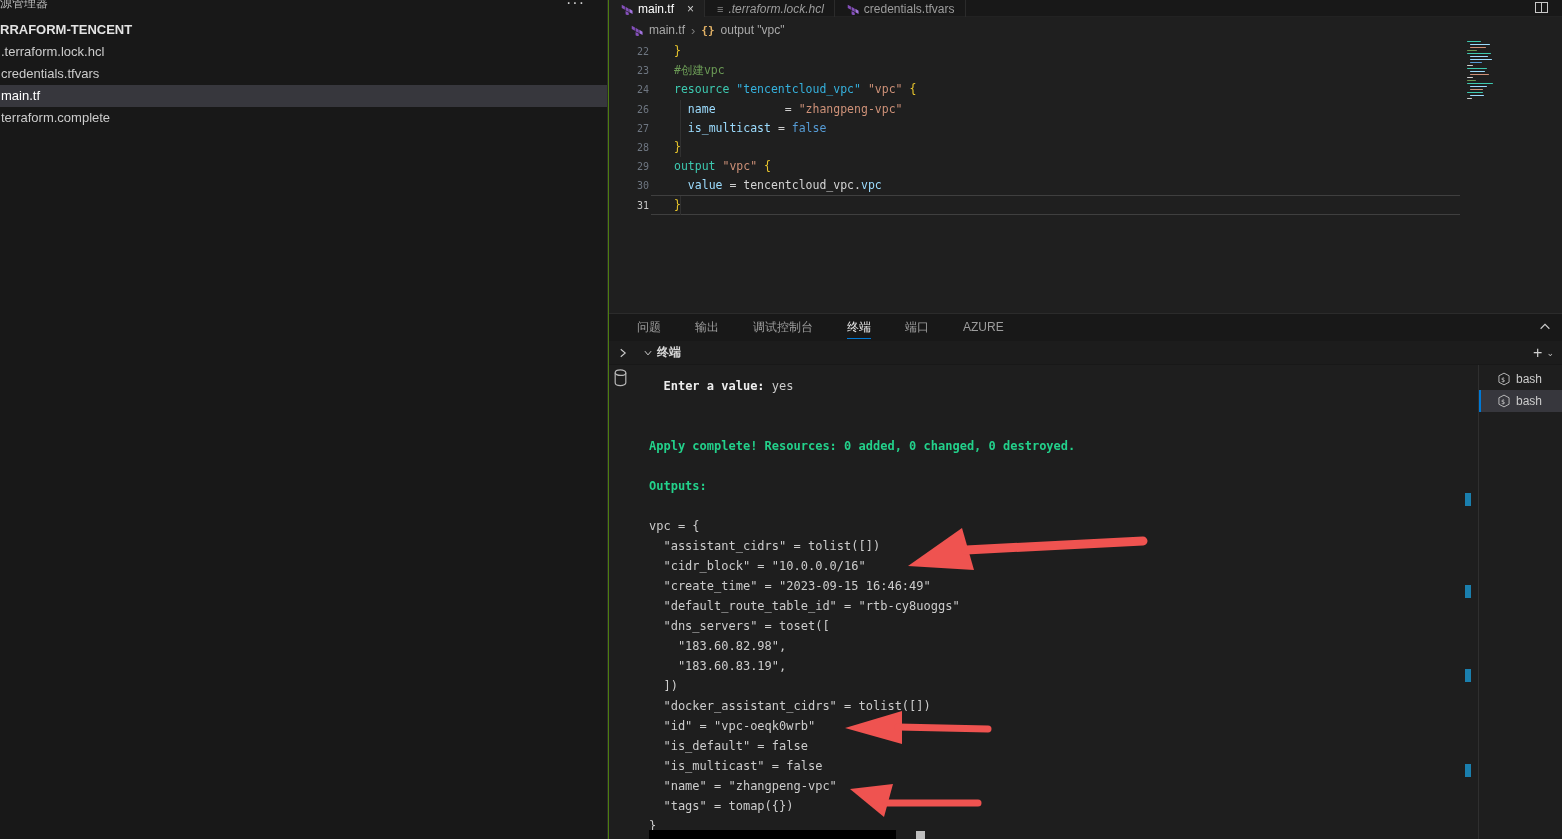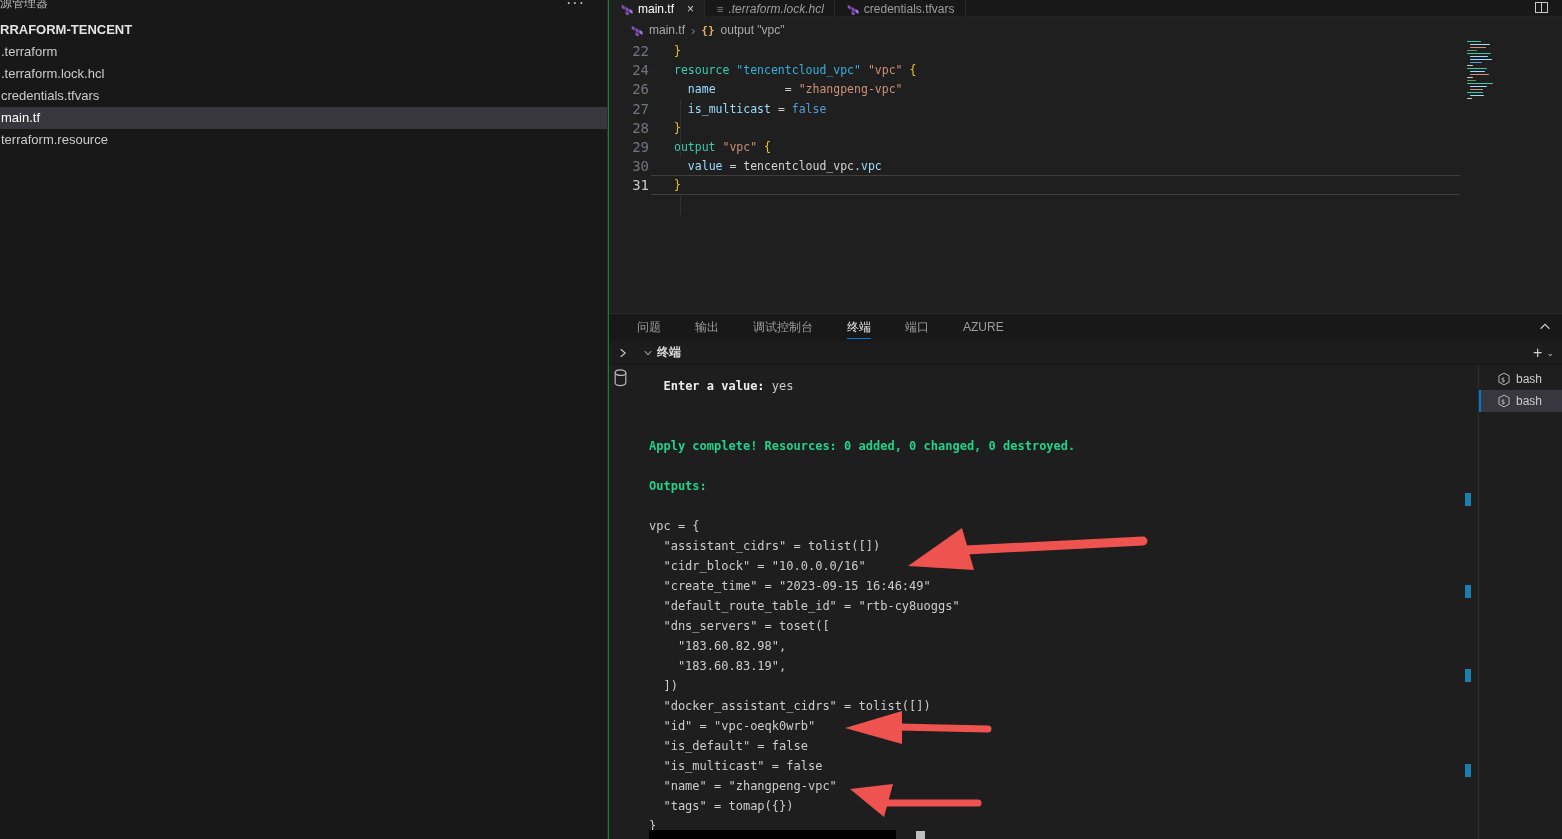--- a/index.html
+++ b/index.html
@@ -1,19 +1,19 @@
 <!DOCTYPE html>
 <html><head>
 <meta charset="utf-8">
 <style>
   * { margin:0; padding:0; box-sizing:border-box; }
   html,body { background:#111; }
   #root {
     position:relative; width:1562px; height:839px; overflow:hidden;
-    background:#15803d; font-family:"Liberation Sans", sans-serif; color:#ccc;
+    background:#4d7c0f; font-family:"Liberation Sans", sans-serif; color:#ccc;
   }
   
   #sidebar { position:absolute; left:0; top:0; width:608px; height:839px;
     background:#181818; border-right:1px solid #2b2b2b; }
   #sidebar-head { position:relative; height:16px; overflow:hidden; }
   #sidebar-title { position:absolute; left:0; top:-5px; font-size:12px; color:#bcbcbc; }
   #sidebar-more { position:absolute; right:22px; top:-6px; font-size:16px; letter-spacing:1px; color:#cfcfcf; cursor:pointer; }
   #section-header { position:absolute; left:0; top:22px; font-size:13px; font-weight:bold; color:#e3e3e3; }
   #file-list { position:absolute; left:0; top:41px; width:100%; }
   .file-row { height:22px; line-height:22px; font-size:13px; color:#cccccc; padding-left:1px; cursor:pointer; white-space:nowrap; }
@@ -33,21 +33,21 @@
     border:1px solid #c8c8c8; cursor:pointer; }
   #split-icon::after { content:""; position:absolute; left:5px; top:0; bottom:0; width:1px; background:#c8c8c8; }
   #breadcrumb { position:absolute; left:0; top:18px; height:24px; display:flex; align-items:center;
     gap:6px; padding-left:22px; font-size:12px; color:#a9a9a9; }
   .bc-sep { color:#7a7a7a; font-size:13px; }
   .sym-output { color:#e2b266; font-family:"DejaVu Sans Mono", monospace; font-size:11px; font-weight:bold; }
   #code { position:absolute; left:0; top:42px; width:100%; }
   .code-line { position:relative; height:19.2px; line-height:19.2px; white-space:pre;
     font-family:"DejaVu Sans Mono", monospace; font-size:11.5px; }
   .code-line .ln { position:absolute; left:0; width:40px; text-align:right; color:#6e7681;
-    font-size:14px; }
+    font-size:10px; }
   .code-line .lc { position:absolute; left:65px; white-space:pre; }
   .code-line.current .ln { color:#c6c6c6; }
   .curline-box { position:absolute; left:42px; right:102px; height:20px;
     border-top:1px solid #3f3f3f; border-bottom:1px solid #3f3f3f; }
   .tok-o{color:#cfcfcf}.tok-v{color:#9cdcfe}.tok-s1{color:#35b1dd}.tok-s2{color:#ce9178}
   .tok-k{color:#3dc9b0}.tok-y{color:#e9c62c}.tok-b{color:#569cd6}.tok-cm{color:#6a9955}.tok-w{color:#d4d4d4}
   .indent-guide { position:absolute; width:1px; background:#303030; left:71px; }
   #minimap { position:absolute; left:858px; top:40px; width:46px; height:68px; }
   .mm-row { height:3px; display:flex; gap:2px; align-items:center; }
   .mm-bar { height:1.6px; border-radius:1px; }
@@ -88,25 +88,24 @@
 
 <div id="root">
 
   <div id="sidebar">
     <div id="sidebar-head">
       <span id="sidebar-title">源管理器</span>
       <span id="sidebar-more">···</span>
     </div>
     <div id="section-header">RRAFORM-TENCENT</div>
     <div id="file-list">
-        <div class="file-row">.terraform</div>
         <div class="file-row">.terraform.lock.hcl</div>
         <div class="file-row">credentials.tfvars</div>
         <div class="file-row selected">main.tf</div>
-        <div class="file-row">terraform.resource</div>
+        <div class="file-row">terraform.complete</div>
       </div>
   </div>
 
   <div id="editor">
     <div id="tabbar">
         <div class="tab active">
           <span class="tficon">
             <svg class="icon" width="12" height="12" viewBox="0 0 16 16">
               <path fill="#844FBA" d="M1 2.2l4.2 2.4V9L1 6.6z"></path>
               <path fill="#844FBA" d="M6.1 5.1l4.2 2.4v4.4L6.1 9.5z"></path>
@@ -143,20 +142,21 @@
             <path fill="#844FBA" d="M6.1 10.6l4.2 2.4v4.4l-4.2-2.4z"></path>
           </svg>
         </span>
       <span>main.tf</span>
       <span class="bc-sep">›</span>
       <span class="sym-output">{}</span>
       <span>output "vpc"</span>
     </div>
     <div id="code">
         <div class="code-line"><span class="ln">22</span><span class="lc"><span class="tok-y">}</span></span></div>
+        <div class="code-line"><span class="ln">23</span><span class="lc"><span class="tok-cm">#创建vpc</span></span></div>
         <div class="code-line"><span class="ln">24</span><span class="lc"><span class="tok-k">resource</span><span class="tok-o"> </span><span class="tok-s1">"tencentcloud_vpc"</span><span class="tok-o"> </span><span class="tok-s2">"vpc"</span><span class="tok-y"> {</span></span></div>
         <div class="code-line"><span class="ln">26</span><span class="lc"><span class="tok-o">  </span><span class="tok-v">name</span><span class="tok-o">          = </span><span class="tok-s2">"zhangpeng-vpc"</span></span></div>
         <div class="code-line"><span class="ln">27</span><span class="lc"><span class="tok-o">  </span><span class="tok-v">is_multicast</span><span class="tok-o"> = </span><span class="tok-b">false</span></span></div>
         <div class="code-line"><span class="ln">28</span><span class="lc"><span class="tok-y">}</span></span></div>
         <div class="code-line"><span class="ln">29</span><span class="lc"><span class="tok-k">output</span><span class="tok-o"> </span><span class="tok-s2">"vpc"</span><span class="tok-y"> {</span></span></div>
         <div class="code-line"><span class="ln">30</span><span class="lc"><span class="tok-o">  </span><span class="tok-v">value</span><span class="tok-o"> = </span><span class="tok-w">tencentcloud_vpc</span><span class="tok-o">.</span><span class="tok-v">vpc</span></span></div>
         <div class="code-line current"><span class="ln">31</span><span class="lc"><span class="tok-y">}</span></span><div class="curline-box" style="top: -1px;"></div></div>
       </div>
     <div class="indent-guide" style="top:100px; height:57px;"></div>
     <div class="indent-guide" style="top:196px; height:19px;"></div>

